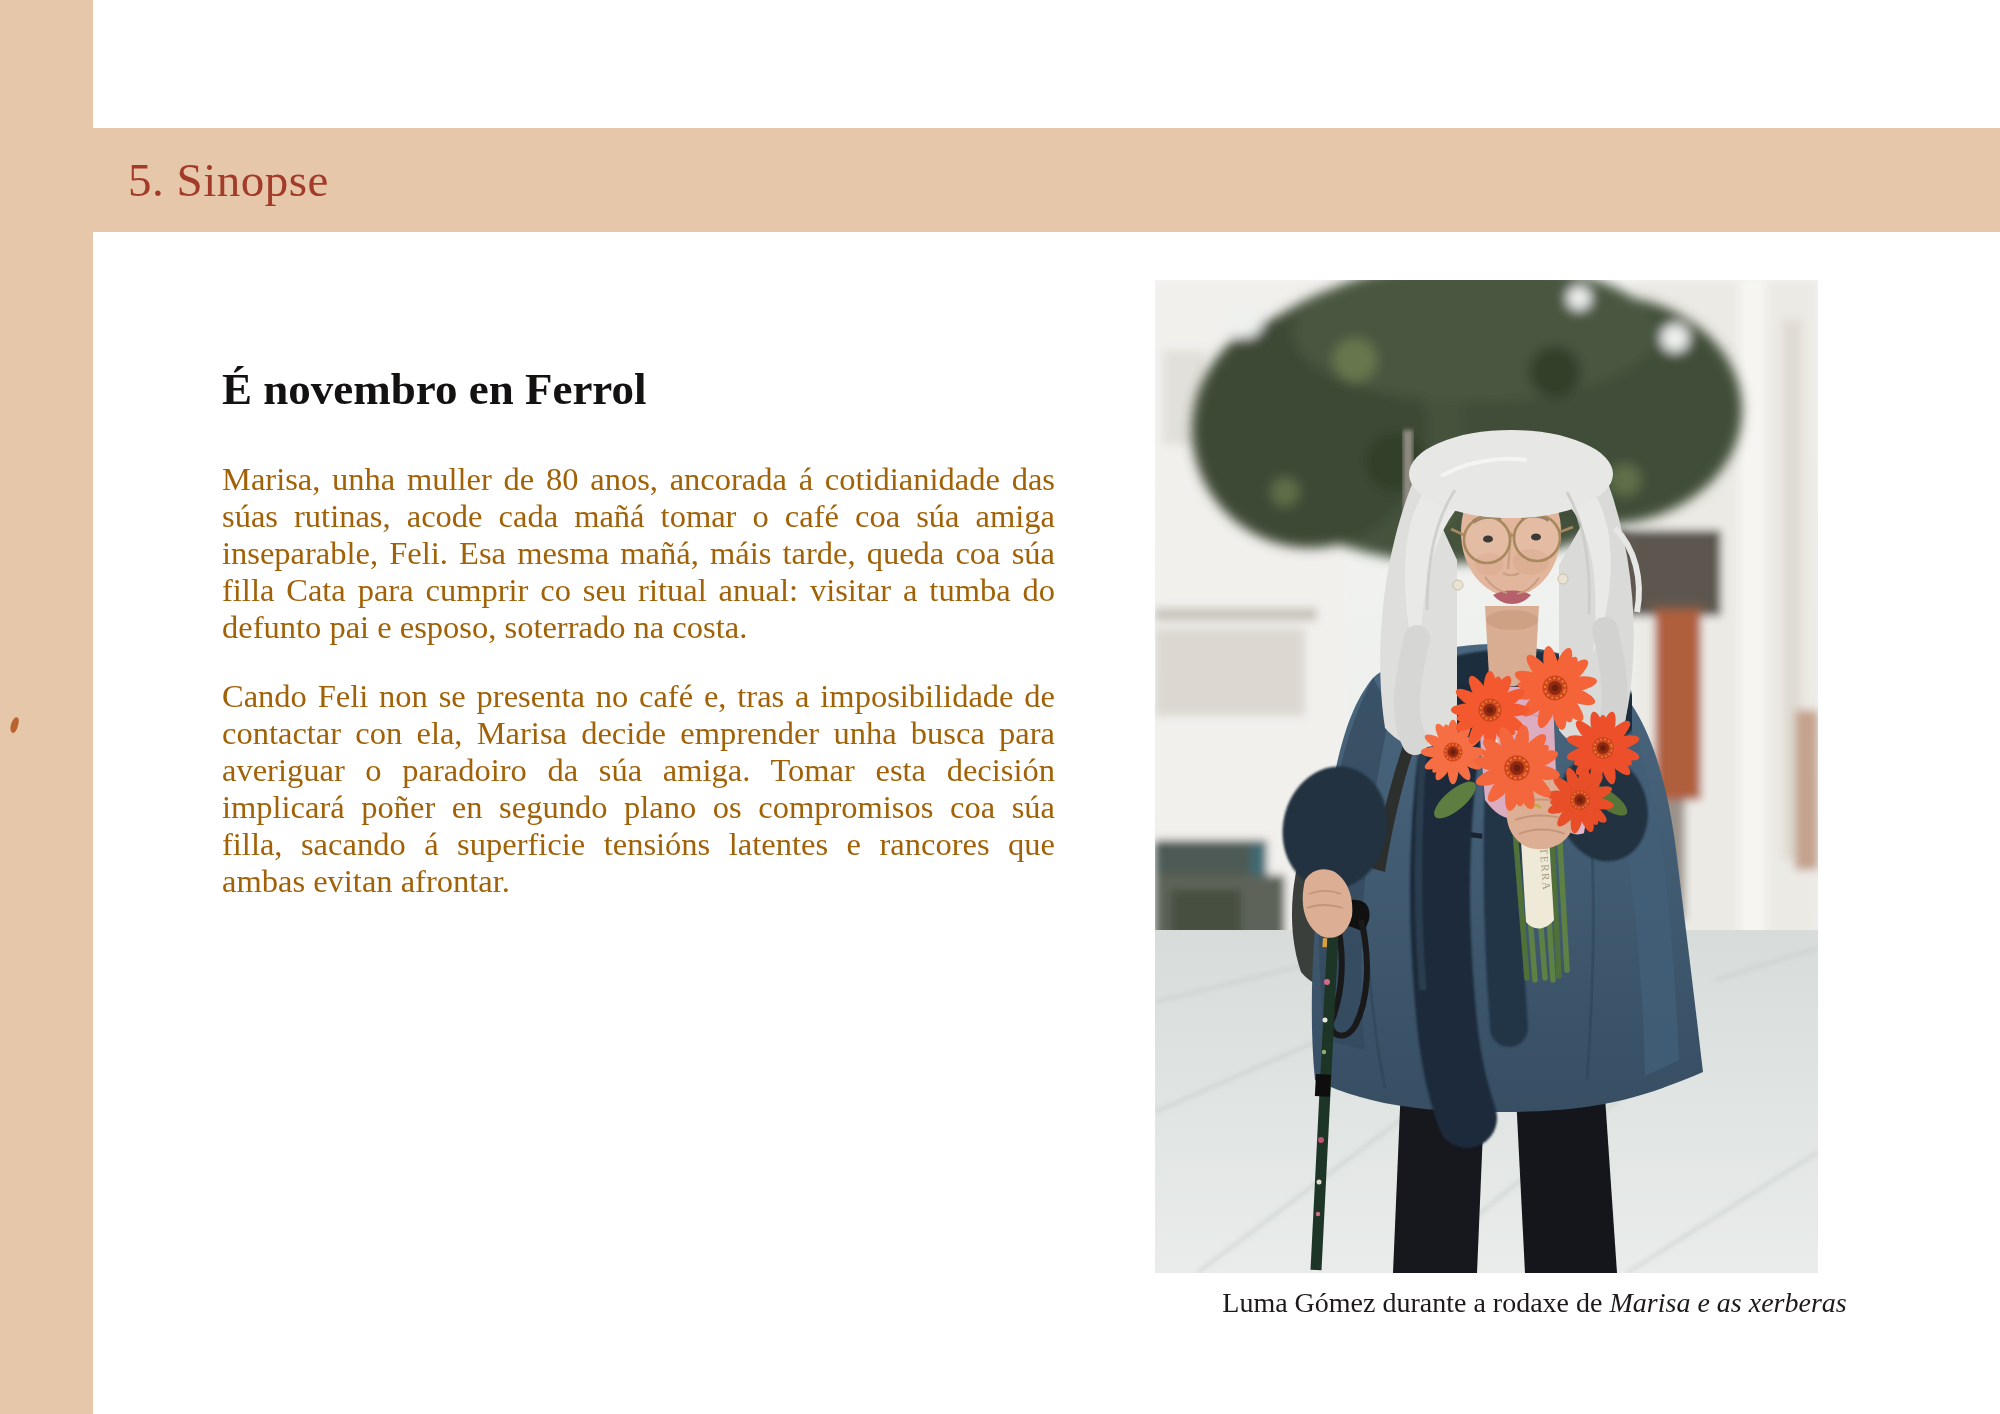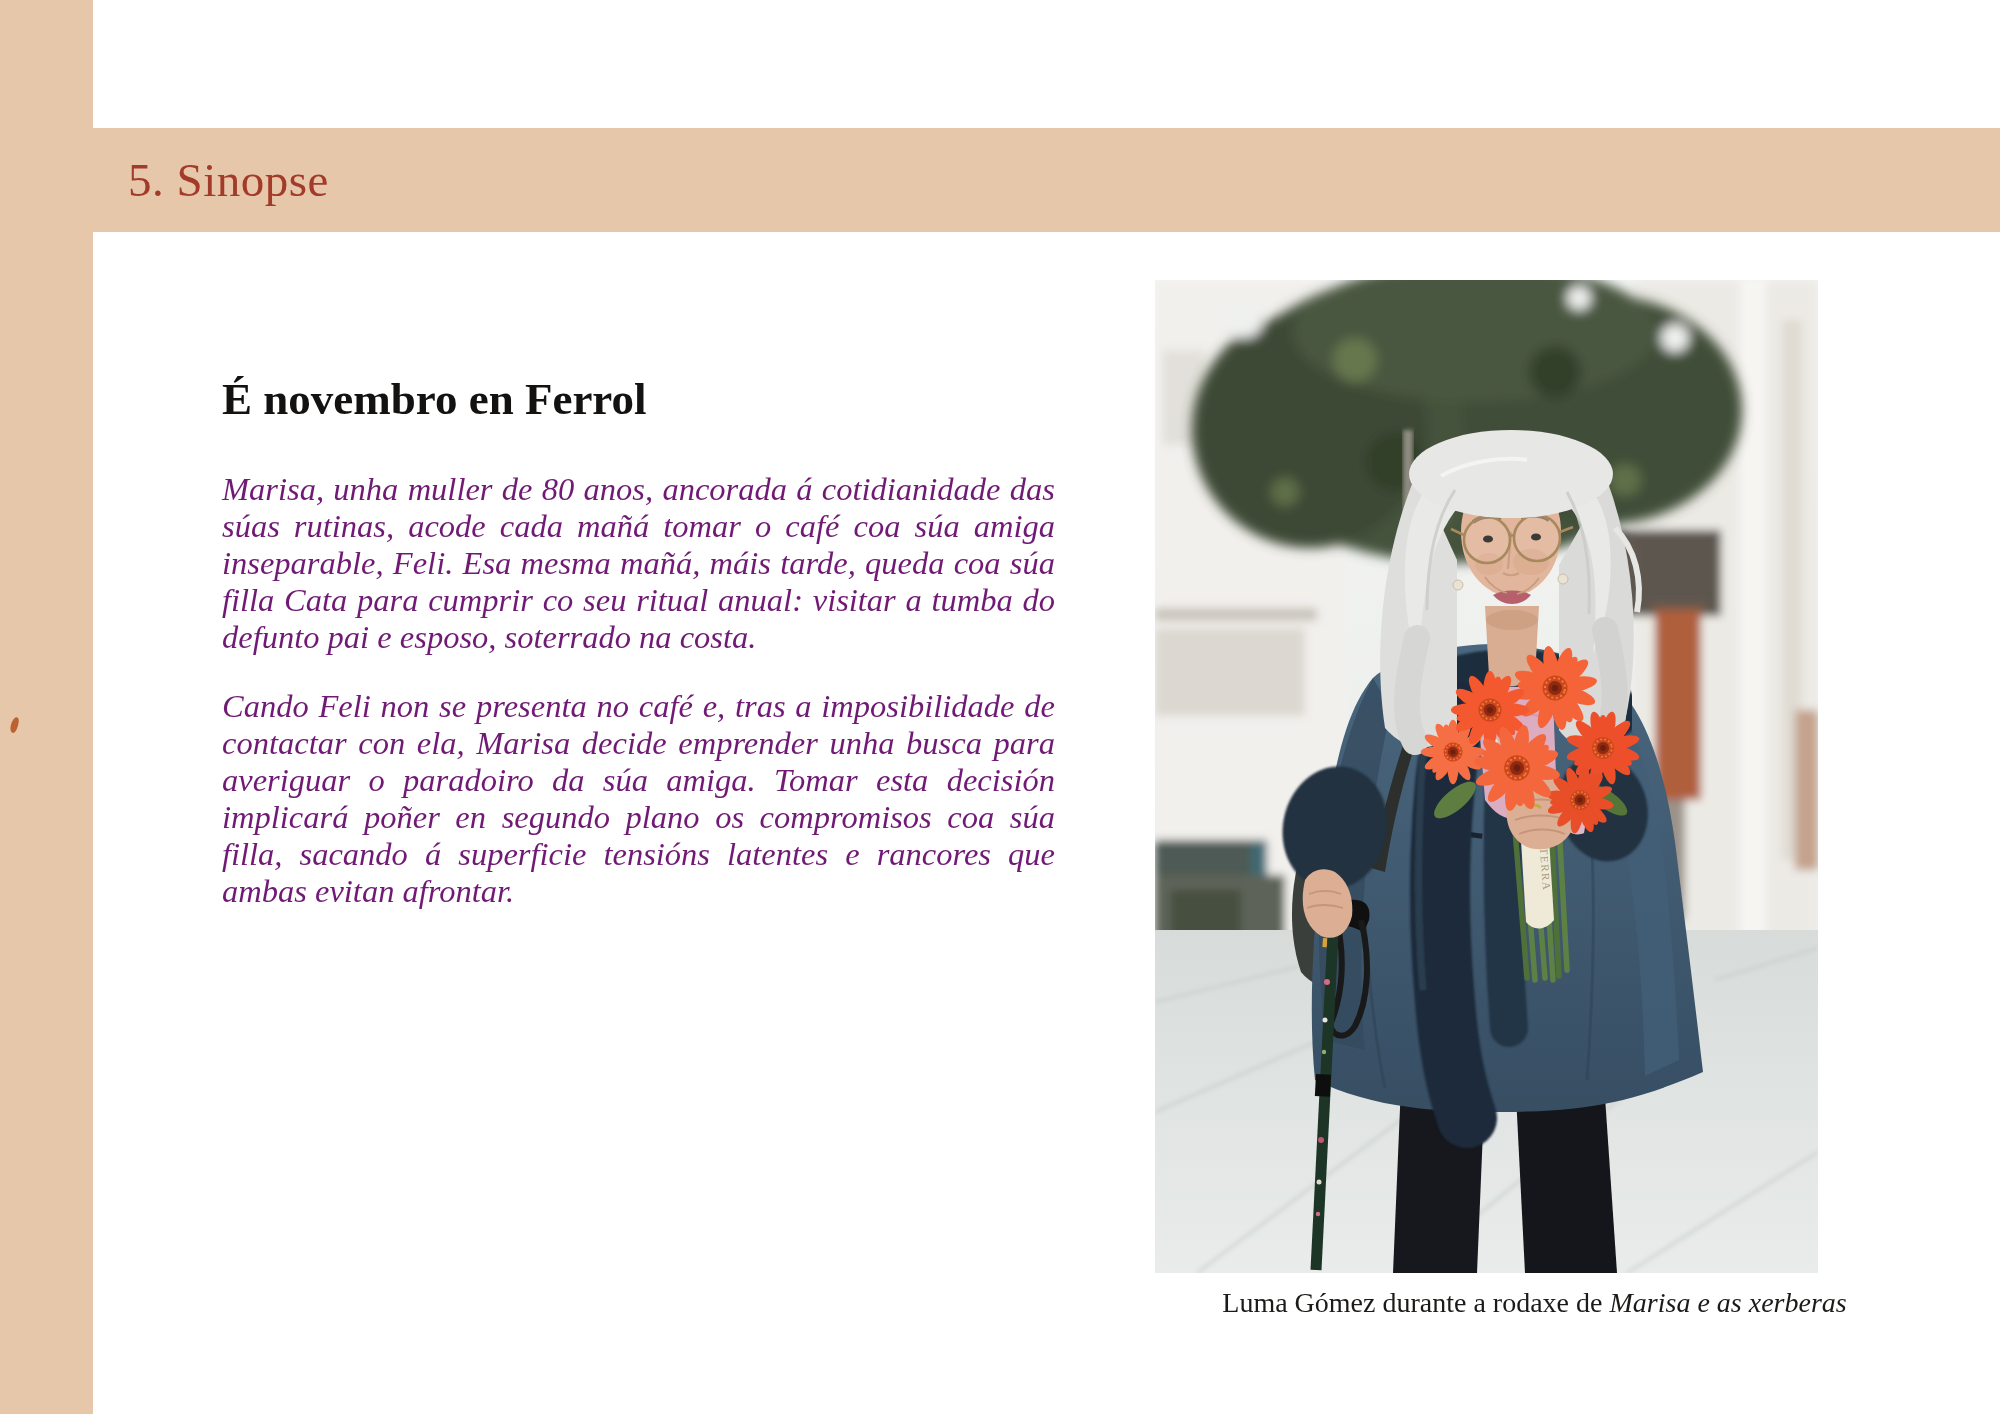--- a/index.html
+++ b/index.html
@@ -4,23 +4,23 @@
 <style>
   html,body{margin:0;padding:0;background:#ffffff;}
   body{width:2000px;height:1414px;position:relative;overflow:hidden;
        font-family:"Liberation Serif", serif;color:#1f1d1a;}
   .sidebar{position:absolute;left:0;top:0;width:93px;height:1414px;background:#e7c7a9;}
   .band{position:absolute;left:0;top:128px;width:2000px;height:104px;background:#e7c7a9;
         display:flex;align-items:center;}
   .band-title{margin:0 0 0 128px;font-size:47px;font-weight:normal;color:#a23b29;letter-spacing:0.5px;}
   .stray{position:absolute;left:11px;top:717px;width:7px;height:16px;background:#bb6231;
          border-radius:60% 40% 50% 50%;transform:rotate(14deg);}
-  .text-col{position:absolute;left:222px;top:375px;width:833px;}
+  .text-col{position:absolute;left:222px;top:365px;width:833px;}
   .text-col h1{margin:0 0 46px 0;font-size:45px;line-height:1.1;font-weight:bold;color:#141210;}
-  .text-col p{margin:0 0 32px 0;font-size:32.5px;line-height:37px;text-align:justify;color:#701a75;font-style:italic;}
+  .text-col p{margin:0 0 32px 0;font-size:32.5px;line-height:37px;text-align:justify;color:#a16207;}
   .photo{position:absolute;left:1155px;top:280px;width:663px;height:993px;margin:0;
          overflow:hidden;background:#eef0ee;}
   .photo svg{display:block;width:663px;height:993px;}
   .caption{position:absolute;left:1203px;top:1287px;width:663px;text-align:center;
            font-size:28px;color:#1d1b19;}
   .caption em{font-style:italic;}
 </style>
 </head>
 <body>
 

